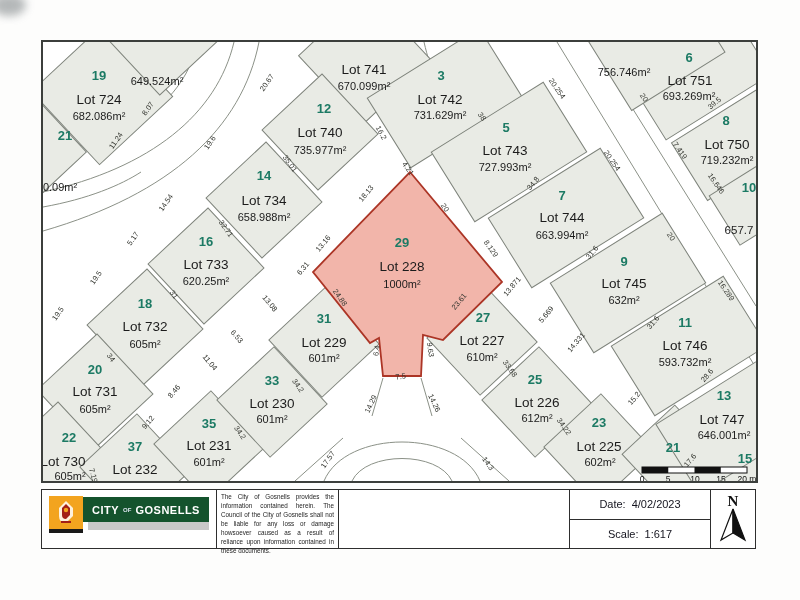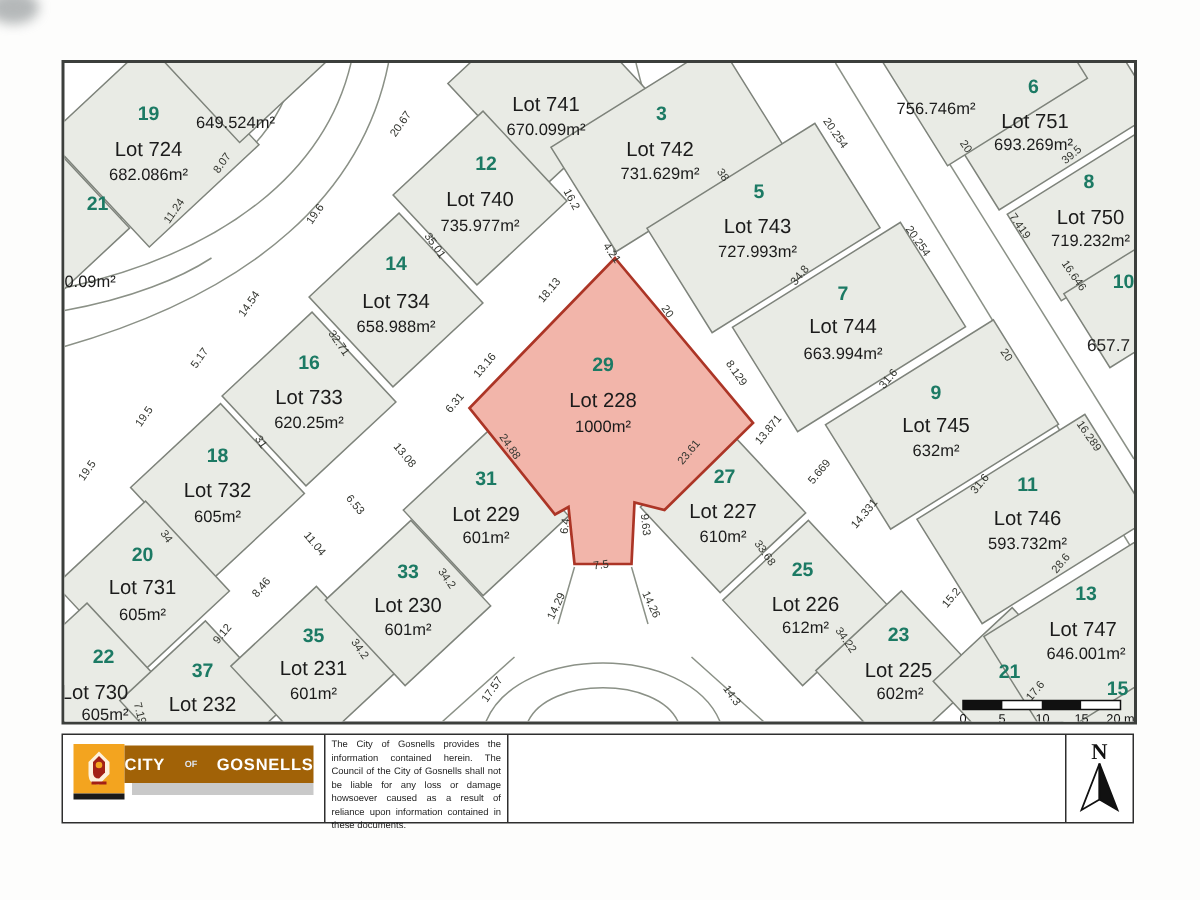--- a/index.html
+++ b/index.html
@@ -36,22 +36,22 @@
   .cell-datescale{width:141px;border-left:1.5px solid #2e2e2e;display:flex;flex-direction:column;}
   .ds-row{flex:1;display:flex;align-items:center;justify-content:center;
     font-size:11px;color:#14141e;gap:6px;}
   .ds-row:first-child{border-bottom:1.5px solid #2e2e2e;}
   .cell-north{width:45px;border-left:1.5px solid #2e2e2e;
     display:flex;align-items:center;justify-content:center;}
   .north-n{font-family:"Liberation Serif",serif;font-weight:bold;font-size:15px;fill:#111;}
   
   .logo-orange{position:absolute;left:7px;top:6px;width:34px;height:33px;background:#f3a41f;}
   .logo-black{position:absolute;left:7px;top:39px;width:34px;height:4px;background:#1a1a1a;}
-  .logo-blue{position:absolute;left:41px;top:7px;width:126px;height:25px;background:#a16207;
-    display:flex;align-items:center;justify-content:space-between;gap:4px;}
+  .logo-blue{position:absolute;left:41px;top:7px;width:126px;height:25px;background:#14532d;
+    display:flex;align-items:center;justify-content:center;gap:4px;}
   .logo-shadow{position:absolute;left:46px;top:32px;width:121px;height:8px;background:#c9c9c9;}
   .logo-blue .big{color:#fff;font-weight:bold;font-size:11px;letter-spacing:.5px;}
   .logo-blue .small{color:#dfe6f2;font-size:6px;font-weight:bold;}
 </style>
 </head>
 <body>
 
 <div class="smudge"></div>
 
 <div class="map">
@@ -282,20 +282,30 @@
     </div>
     <div class="logo-shadow"></div>
   </div>
 
   <div class="cell cell-disc">
     <p>The City of Gosnells provides the information contained herein. The Council of the City of Gosnells shall not be liable for any loss or damage howsoever caused as a result of reliance upon information contained in these documents.</p>
   </div>
 
   <div class="cell cell-spacer"></div>
 
+  <div class="cell cell-datescale">
+    <div class="ds-row">
+      <span>Date:</span>
+      <span>4/02/2023</span>
+    </div>
+    <div class="ds-row">
+      <span>Scale:</span>
+      <span>1:617</span>
+    </div>
+  </div>
 
   <div class="cell cell-north">
     <svg width="40" height="54" viewBox="0 0 40 54">
       <text class="north-n t" x="20" y="14">N</text>
       <path d="M20 17 L8 48 L20 41 Z" fill="#ffffff" stroke="#111" stroke-width="1.2"></path>
       <path d="M20 17 L32 48 L20 41 Z" fill="#111" stroke="#111" stroke-width="1.2"></path>
     </svg>
   </div>
 </div>
 

